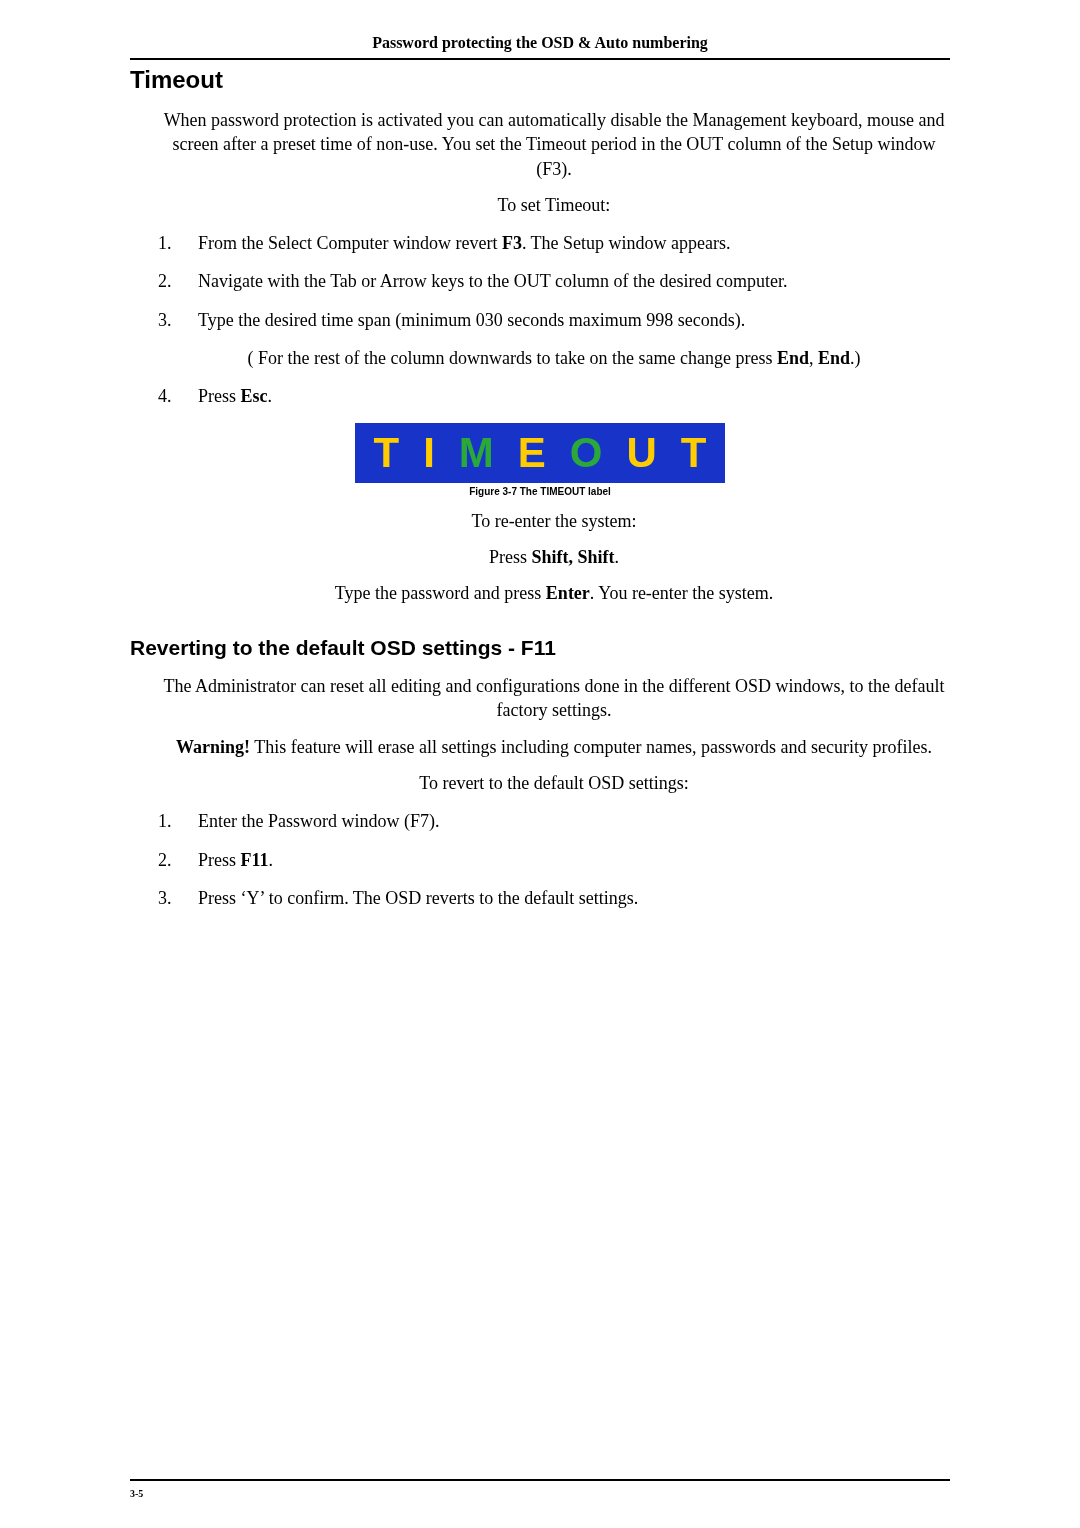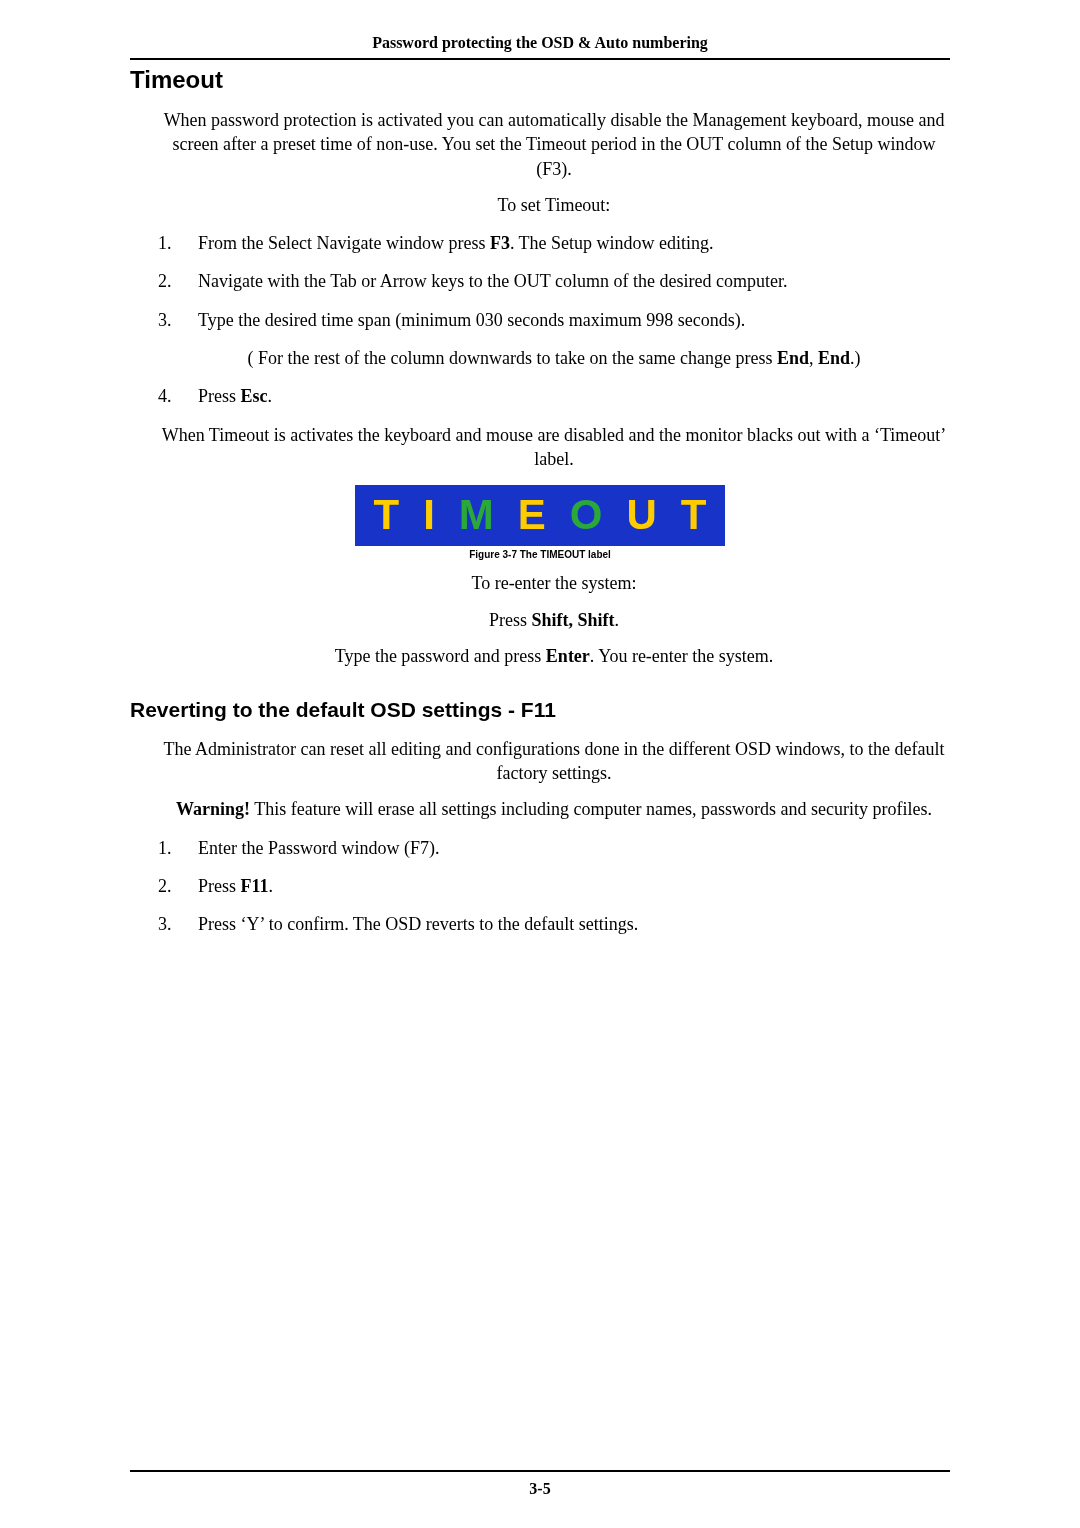--- a/index.html
+++ b/index.html
@@ -86,23 +86,23 @@
     font-size: 10px;
     margin-top: 2px;
   }
   .footer {
     position: absolute;
     bottom: 40px;
     left: 90px;
     right: 90px;
   }
   .footer-pn {
-    text-align: center;
+    text-align: left;
     font-weight: bold;
-    font-size: 16px;
+    font-size: 10px;
     margin-top: 6px;
   }
 </style>
 </head>
 <body>
 
 <div class="page">
 
   <div class="header-text">Password protecting the OSD &amp; Auto numbering</div>
   <hr class="rule">
@@ -111,21 +111,21 @@
 
   <p>When password protection is activated you can automatically disable the Management keyboard, mouse and screen after a preset time of non-use. You set the Timeout period in the OUT column of the Setup window (F3).</p>
 
 
   <p class="blk">To set Timeout:</p>
 
   <ol>
     <li>
       <span class="num">1.</span>
       <span class="txt">
-        <span>From the Select Navigate window press </span><b>F3</b><span>. The Setup window editing.</span>
+        <span>From the Select Computer window revert </span><b>F3</b><span>. The Setup window appears.</span>
       </span>
     </li>
     <li>
       <span class="num">2.</span>
       <span class="txt">Navigate with the Tab or Arrow keys to the OUT column of the desired computer.</span>
     </li>
     <li>
       <span class="num">3.</span>
       <span class="txt">Type the desired time span (minimum 030 seconds maximum 998 seconds).</span>
     </li>
@@ -137,21 +137,20 @@
 
   <ol>
     <li>
       <span class="num">4.</span>
       <span class="txt">
         <span>Press </span><b>Esc</b><span>.</span>
       </span>
     </li>
   </ol>
 
-  <p class="blk">When Timeout is activates the keyboard and mouse are disabled and the monitor blacks out with a ‘Timeout’ label.</p>
 
   <div class="fig">
     <div class="timeout-box">
       <span class="y">T</span><span class="y">I</span><span class="g">M</span><span class="y">E</span><span class="g">O</span><span class="y">U</span><span class="y lastchar">T</span>
     </div>
     <div class="caption">Figure 3-7 The TIMEOUT label</div>
   </div>
 
   <p class="blk">To re-enter the system:</p>
 
@@ -164,20 +163,21 @@
   </p>
 
   <h2>Reverting to the default OSD settings - F11</h2>
 
   <p>The Administrator can reset all editing and configurations done in the different OSD windows, to the default factory settings.</p>
 
   <p class="blk">
     <b>Warning!</b><span>  This feature will erase all settings including computer names, passwords and security profiles.</span>
   </p>
 
+  <p class="blk">To revert to the default OSD settings:</p>
 
   <ol>
     <li>
       <span class="num">1.</span>
       <span class="txt">Enter the Password window (F7).</span>
     </li>
     <li>
       <span class="num">2.</span>
       <span class="txt">
         <span>Press </span><b>F11</b><span>.</span>

